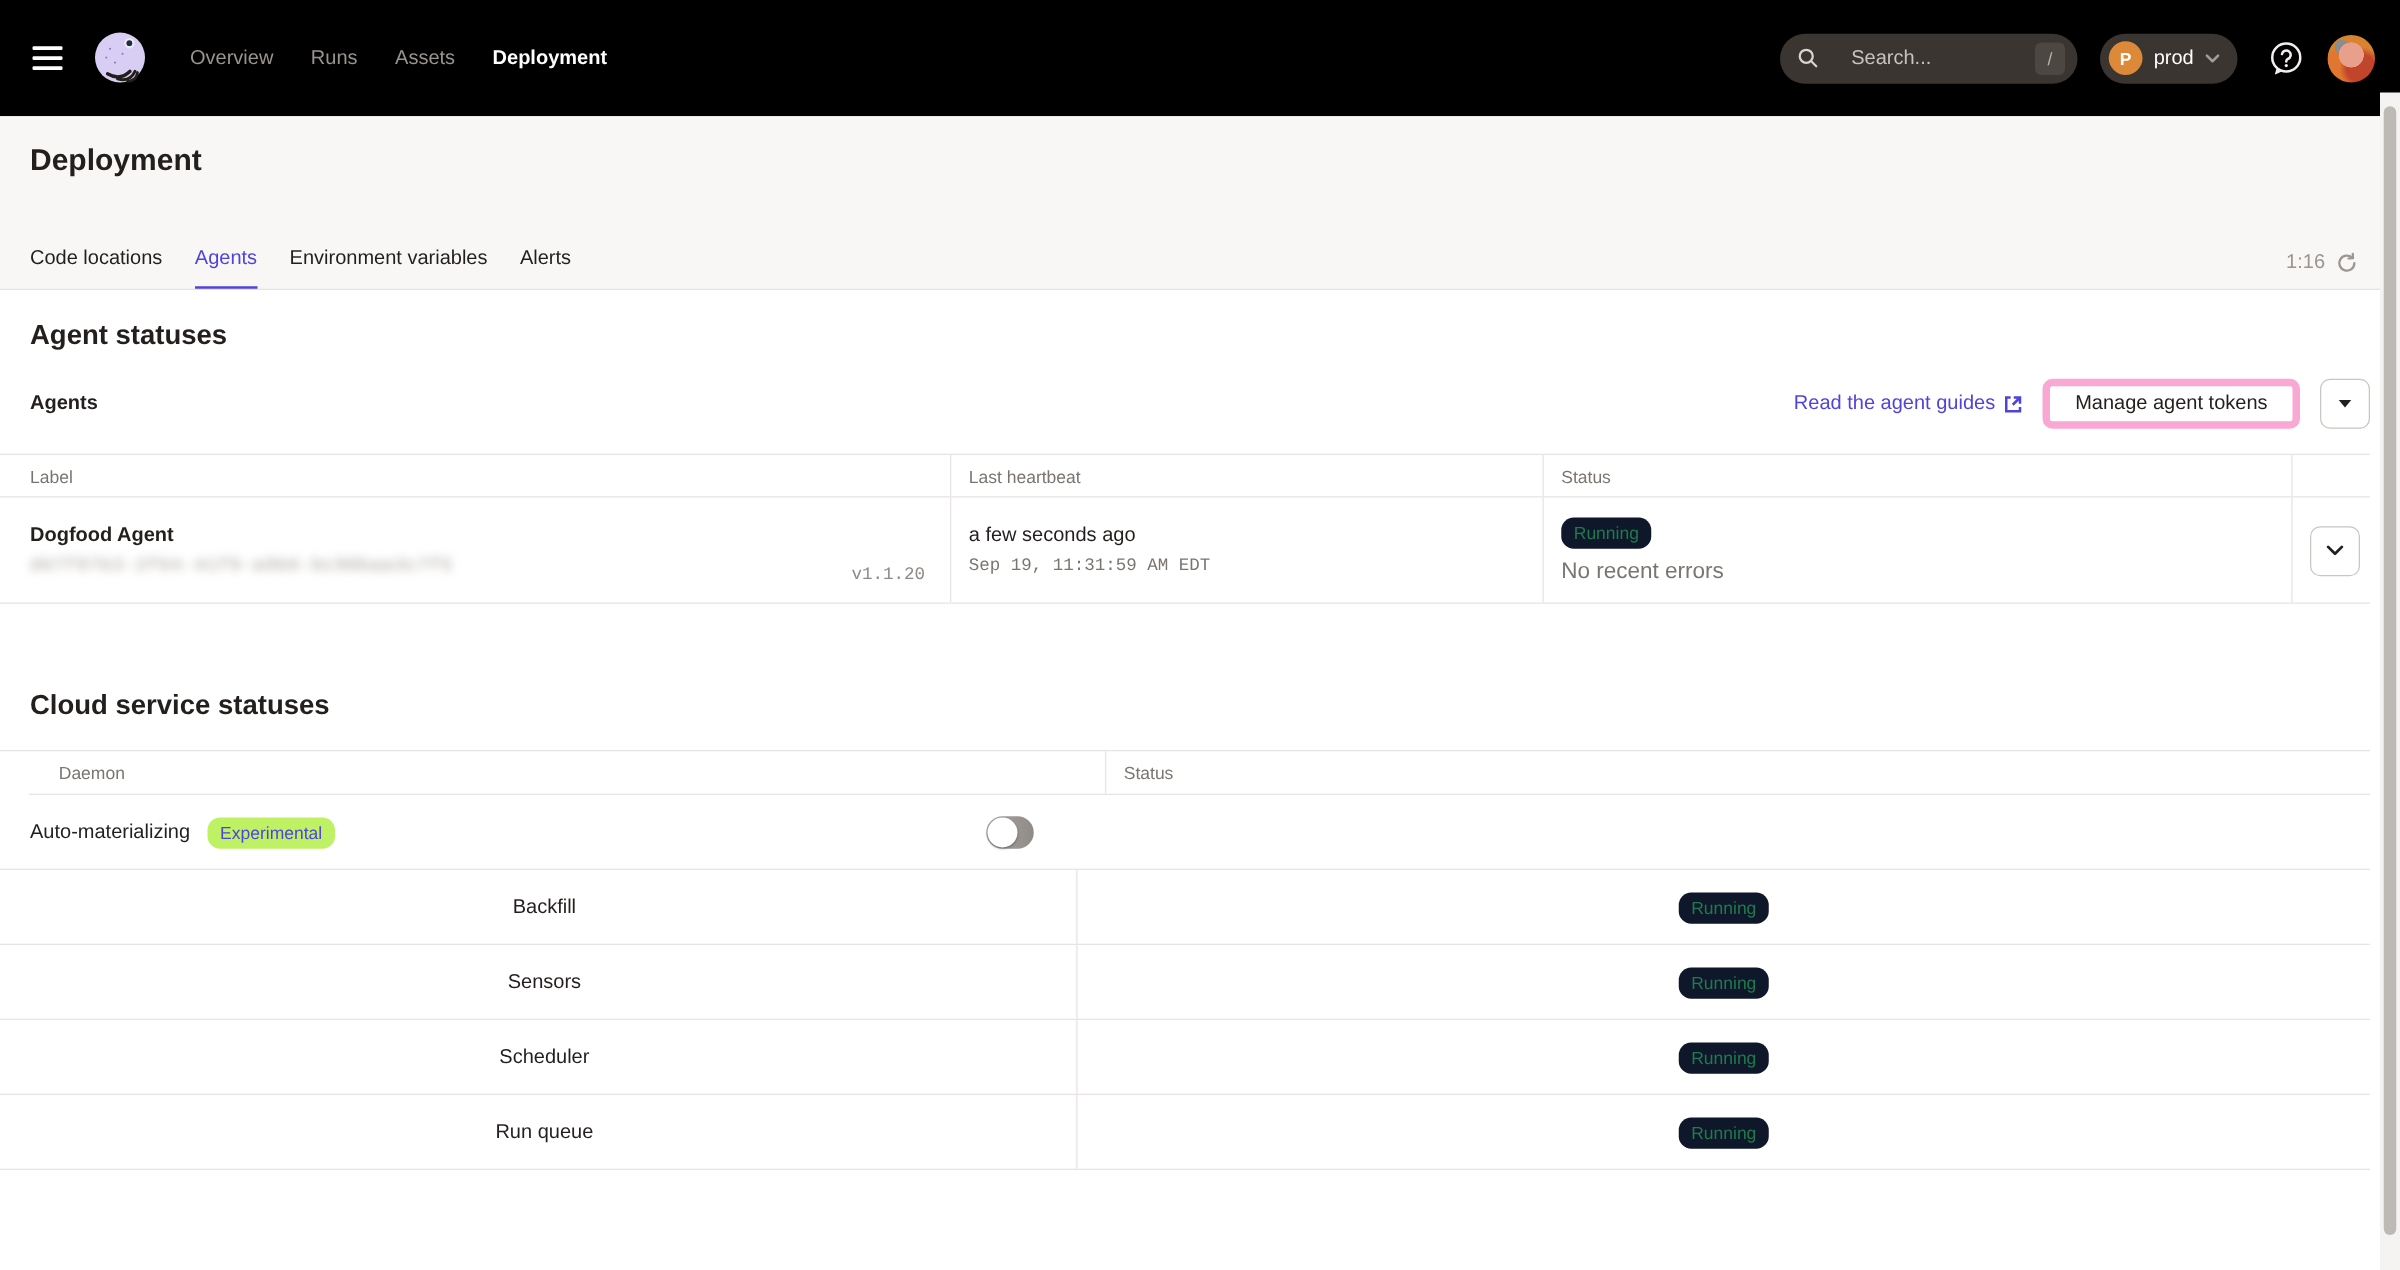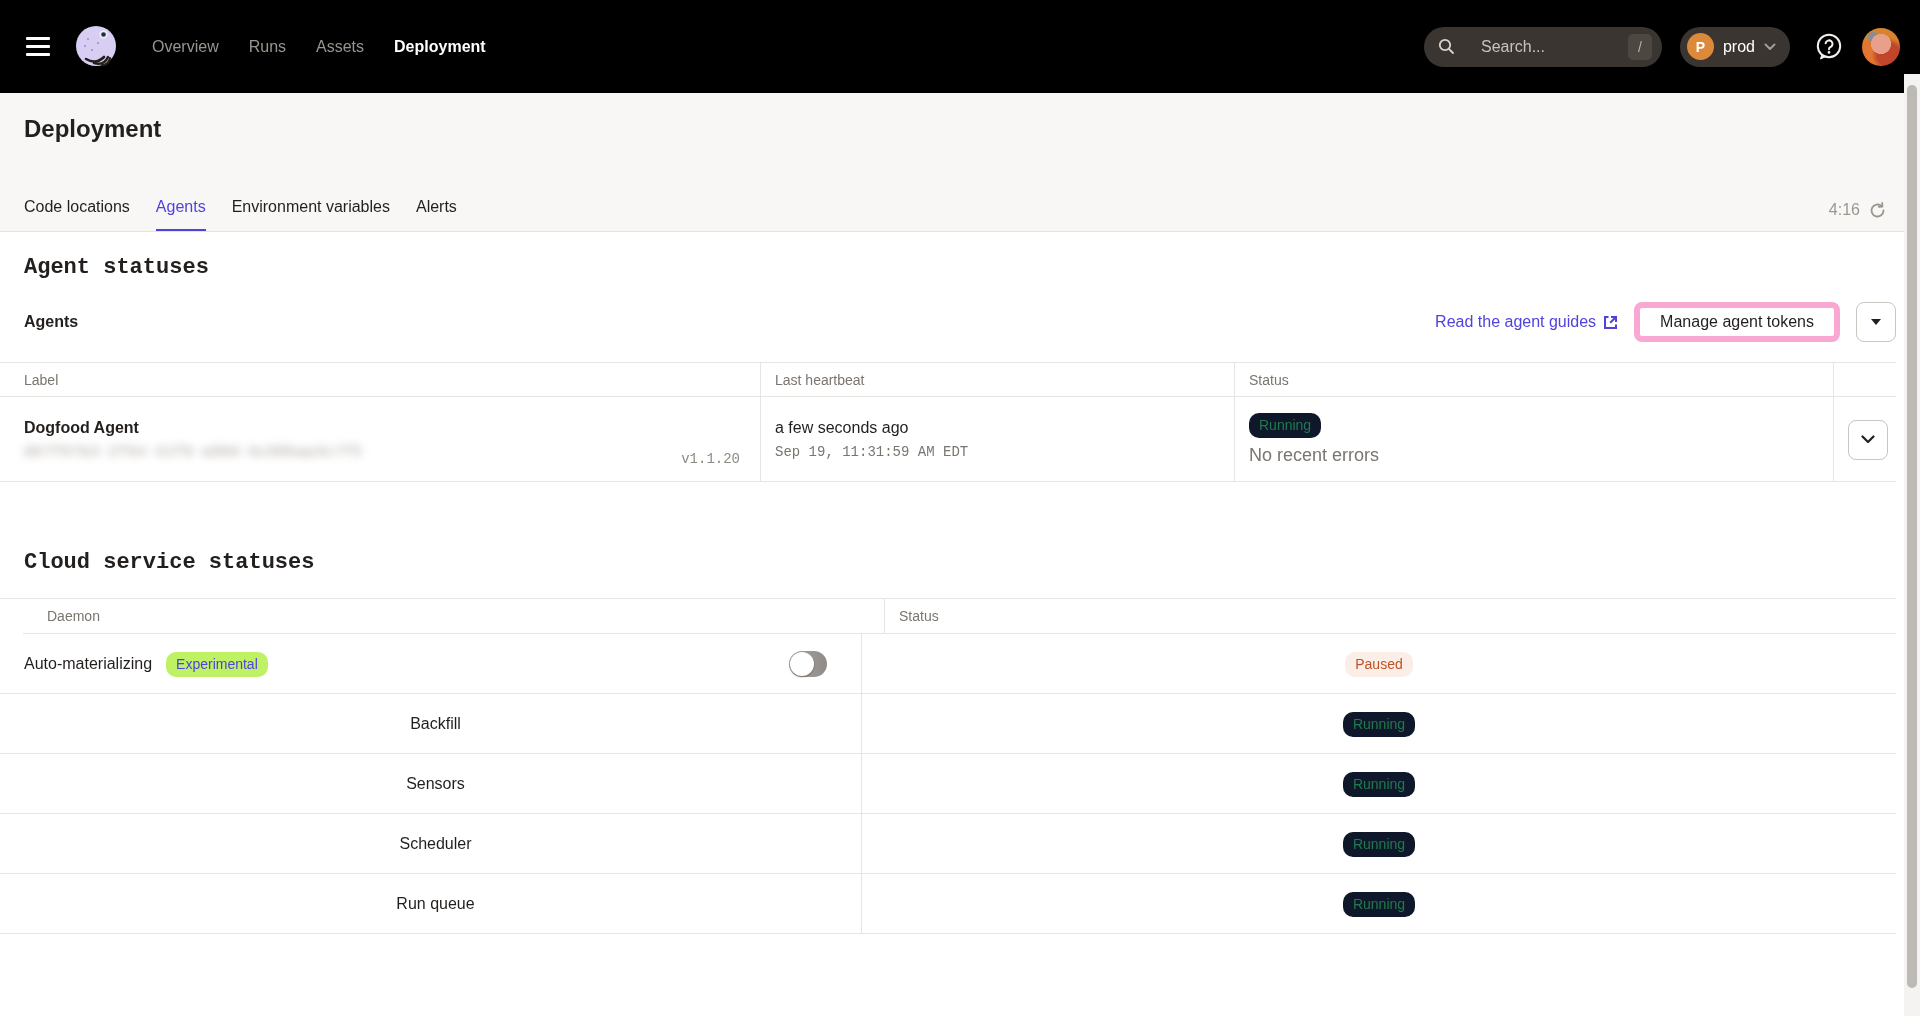--- a/index.html
+++ b/index.html
@@ -69,21 +69,21 @@
   }
   .tab.active { color:#4F43DD; font-weight:500; }
   .tab.active::after { content:""; position:absolute; left:0; right:0; bottom:0; height:2px; background:#4F43DD; }
   .refresh-area {
     position:absolute; right:34px; bottom:12px; display:flex; align-items:center; gap:9px;
     color:#9B968F; font-size:16px;
   }
 
   
   .content { background:#FFFFFF; }
-  .section-heading { font-size:22px; font-weight:700; color:#231F1D; padding:0 24px;font-family:Liberation Mono, monospace; }
+  .section-heading { font-size:22px; font-weight:700; color:#231F1D; padding:0 24px; }
   .h-agent-statuses { margin-top:23px; }
   .h-cloud { margin-top:68px; }
   .controls-row {
     margin-top:22px; padding:0 24px; height:40px;
     display:flex; align-items:center;
   }
   .sub-heading { font-size:16px; font-weight:700; color:#231F1D; }
   .controls-right { margin-left:auto; display:flex; align-items:center; gap:16px; }
   .guides-link { color:#4F43DD; font-size:16px; text-decoration:none; display:inline-flex; align-items:center; gap:7px; }
   .btn-outline {
@@ -220,21 +220,21 @@
 
 <header class="header-band">
   <h1 class="page-title">Deployment</h1>
   <div class="tabs">
     <button class="tab">Code locations</button>
     <button class="tab active">Agents</button>
     <button class="tab">Environment variables</button>
     <button class="tab">Alerts</button>
   </div>
   <div class="refresh-area">
-    <span>4:16</span>
+    <span>1:16</span>
     <button style="background:none;border:none;cursor:pointer;display:flex;" aria-label="refresh">
       <svg width="17" height="17" viewBox="0 0 17 17">
         <path d="M14.5 8.5 a6 6 0 1 1 -1.8 -4.3" fill="none" stroke="#9B968F" stroke-width="1.8" stroke-linecap="round"></path>
         <path d="M13.2 1 l0.2 3.6 l-3.6 0.2" fill="none" stroke="#9B968F" stroke-width="1.8" stroke-linecap="round" stroke-linejoin="round"></path>
       </svg>
     </button>
   </div>
 </header>
 
 <main class="content">
@@ -302,23 +302,20 @@
     </div>
 
     <div class="tbl-row cloud-grid">
       <div class="td">
         <span class="daemon-name">Auto-materializing</span>
         <span class="badge b-purple">Experimental</span>
         <button class="toggle" id="automat-toggle" aria-label="toggle auto-materializing">
             <span class="knob"></span>
           </button>
       </div>
-      <div class="td status-cell">
-        <span class="badge b-red">Paused</span>
-      </div>
     </div>
 
     <div class="tbl-row cloud-grid">
       <div class="td">
         <span class="daemon-name">Backfill</span>
       </div>
       <div class="td status-cell">
         <span class="badge b-green">Running</span>
       </div>
     </div>

